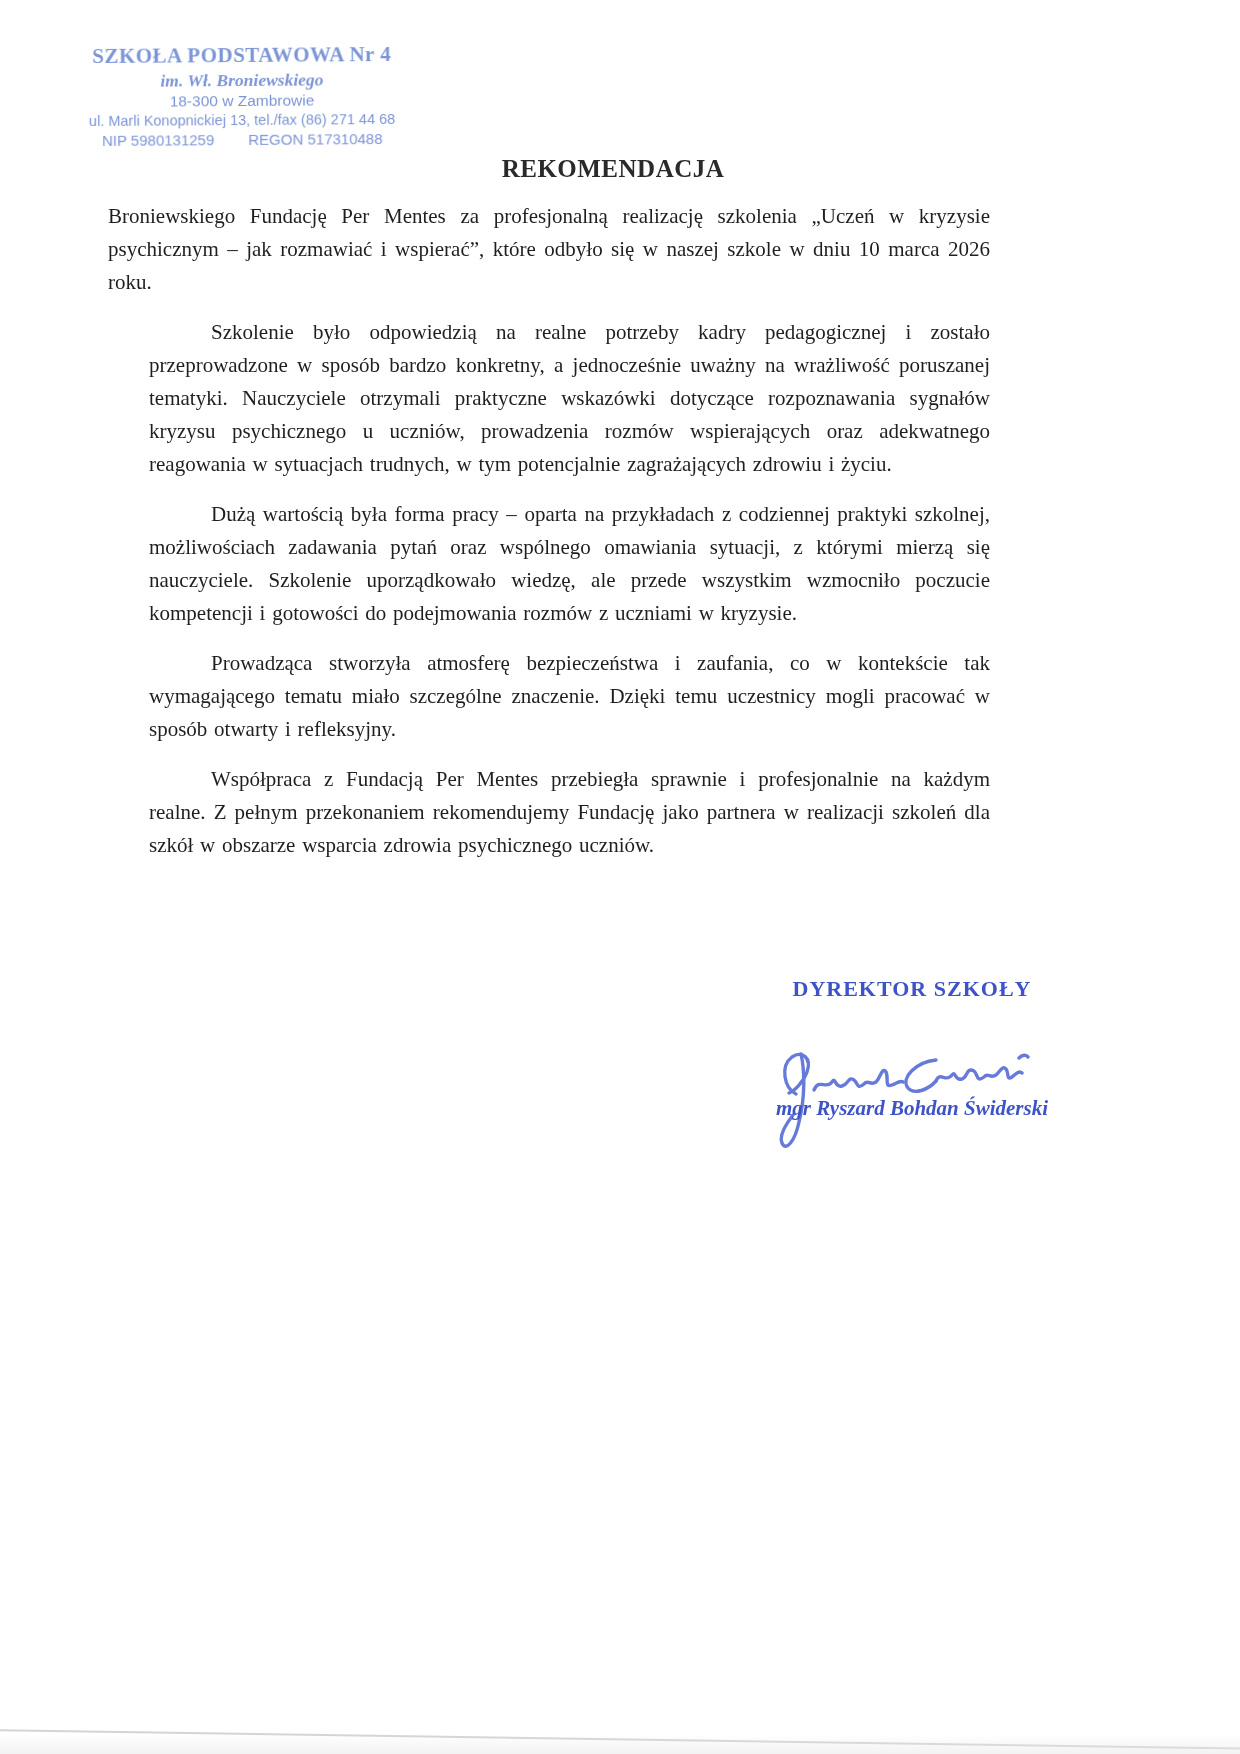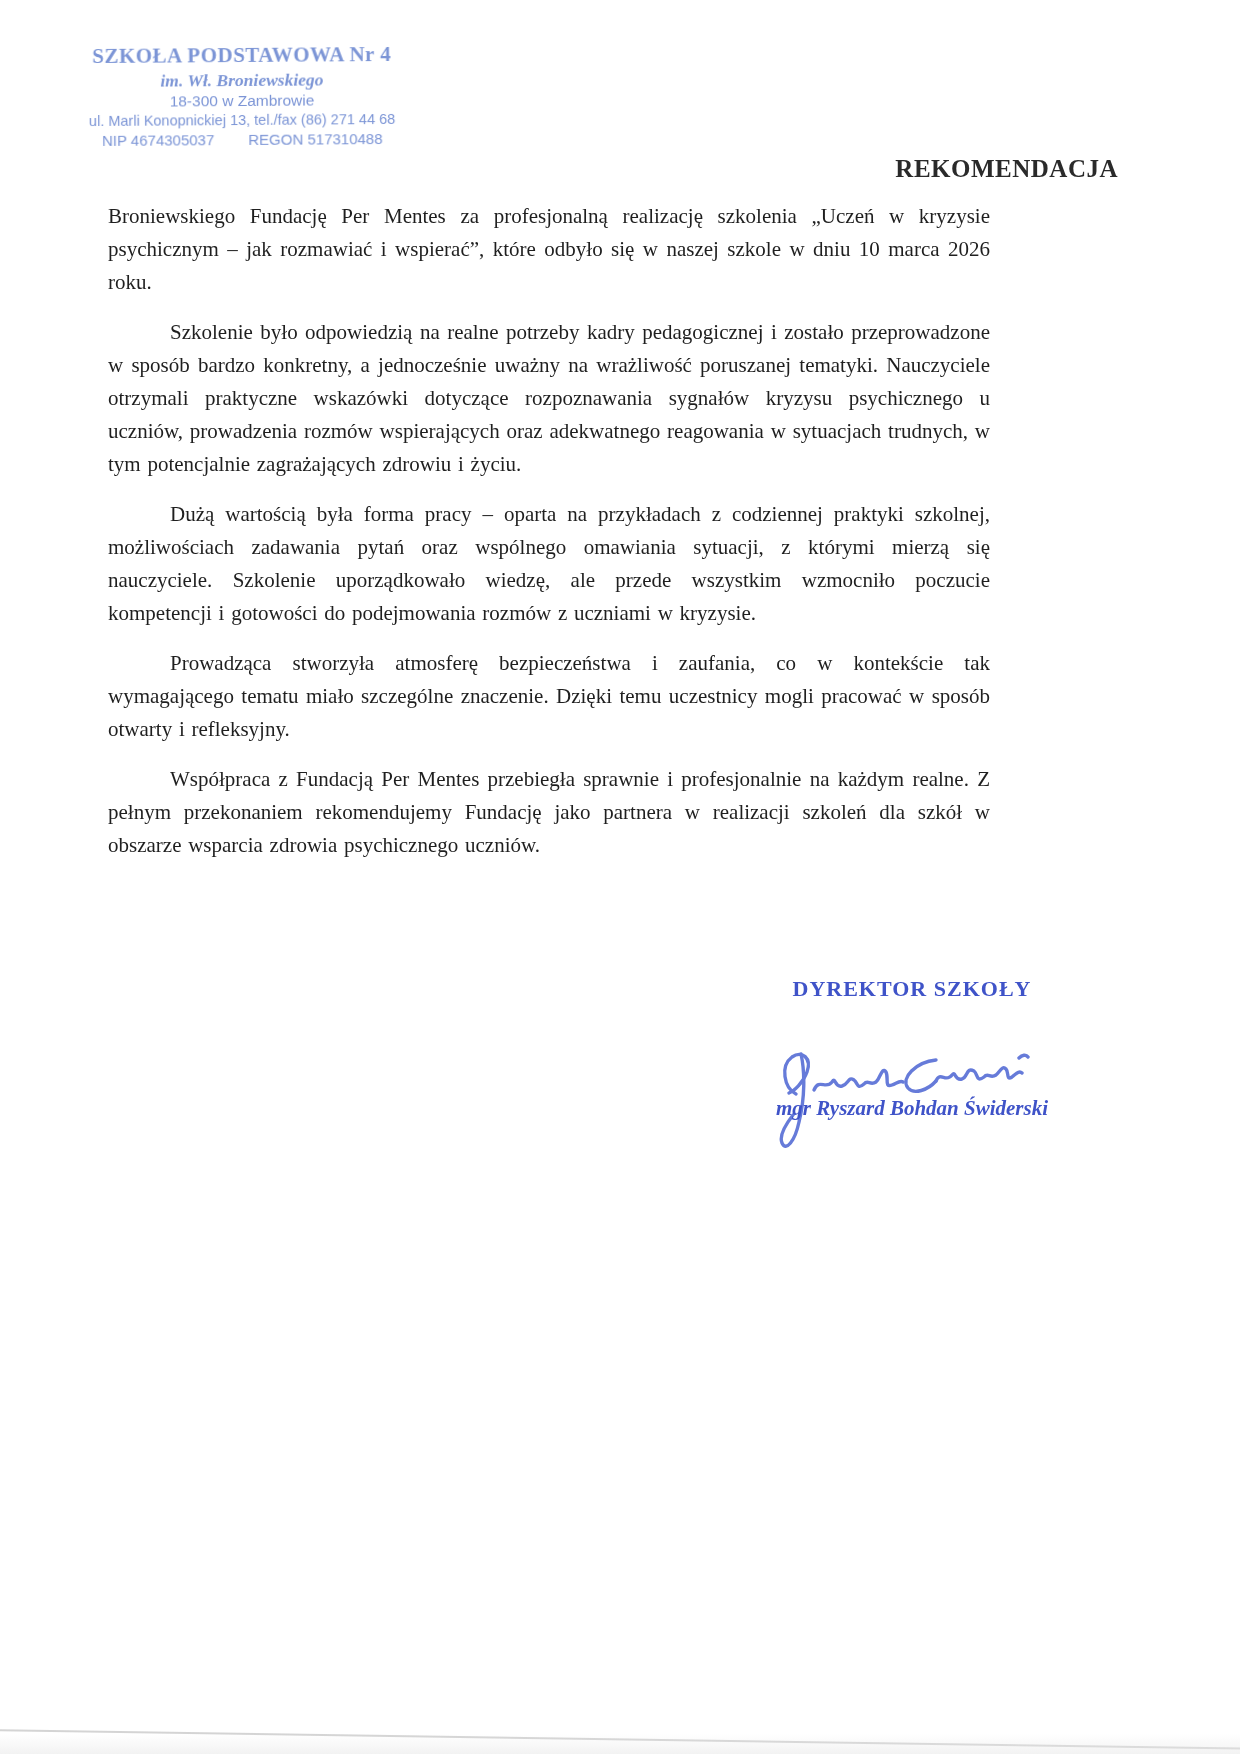--- a/index.html
+++ b/index.html
@@ -32,35 +32,35 @@
   .stamp .l1{font-size:21px;font-weight:bold;letter-spacing:.5px;font-family:"Liberation Serif",serif;}
   .stamp .l2{font-size:17.5px;font-weight:bold;font-style:italic;margin-top:3px;}
   .stamp .l3{font-size:15.5px;font-family:"Liberation Sans",sans-serif;margin-top:2px;}
   .stamp .l4{font-size:14.5px;font-family:"Liberation Sans",sans-serif;margin-top:3px;white-space:nowrap;}
   .stamp .l5{font-size:15px;font-family:"Liberation Sans",sans-serif;margin-top:3px;
              display:flex;justify-content:center;gap:34px;white-space:nowrap;}
 
   
   .doc-title{
     position:absolute;left:108px;top:155px;width:1010px;
-    text-align:right;
+    text-align:center;
     font-size:25px;font-weight:bold;letter-spacing:.5px;
     color:#2a2a2a;
   }
 
   
   .content{
     position:absolute;left:108px;top:200px;width:882px;
     font-size:21px;line-height:33px;
     text-align:justify;
     word-spacing:1.5px;
     color:var(--text-ink);
   }
   .content p{margin:0 0 17px 0;}
-  .content p.indent{text-indent:62px;}
+  .content p.indent{text-indent:62px;margin-left:41px;}
   .content b{font-weight:normal;}
 
   
   .sig-role{
     position:absolute;left:772px;top:976px;width:280px;
     text-align:center;
     font-size:22px;font-weight:bold;letter-spacing:1px;
     color:var(--signature-blue);
     filter:blur(.2px);
   }
@@ -92,21 +92,21 @@
 <body>
 
 <div class="page">
 
   <div class="stamp">
     <div class="l1">SZKOŁA PODSTAWOWA Nr 4</div>
     <div class="l2">im. Wł. Broniewskiego</div>
     <div class="l3">18-300 w Zambrowie</div>
     <div class="l4">ul. Marli Konopnickiej 13, tel./fax (86) 271 44 68</div>
     <div class="l5">
-      <span>NIP 4674305037</span>
+      <span>NIP 5980131259</span>
       <span>REGON 517310488</span>
     </div>
   </div>
 
   <div class="doc-title">REKOMENDACJA</div>
 
   <div class="content">
     <p><span>Broniewskiego </span><b>Fundację Per Mentes</b><span> za profesjonalną realizację szkolenia „Uczeń w kryzysie psychicznym – jak rozmawiać i wspierać”, które odbyło się w naszej szkole w dniu 10 marca 2026 roku.</span></p>
     <p class="indent">Szkolenie było odpowiedzią na realne potrzeby kadry pedagogicznej i zostało przeprowadzone w sposób bardzo konkretny, a jednocześnie uważny na wrażliwość poruszanej tematyki. Nauczyciele otrzymali praktyczne wskazówki dotyczące rozpoznawania sygnałów kryzysu psychicznego u uczniów, prowadzenia rozmów wspierających oraz adekwatnego reagowania w sytuacjach trudnych, w tym potencjalnie zagrażających zdrowiu i życiu.</p>
     <p class="indent">Dużą wartością była forma pracy – oparta na przykładach z codziennej praktyki szkolnej, możliwościach zadawania pytań oraz wspólnego omawiania sytuacji, z którymi mierzą się nauczyciele. Szkolenie uporządkowało wiedzę, ale przede wszystkim wzmocniło poczucie kompetencji i gotowości do podejmowania rozmów z uczniami w kryzysie.</p>

